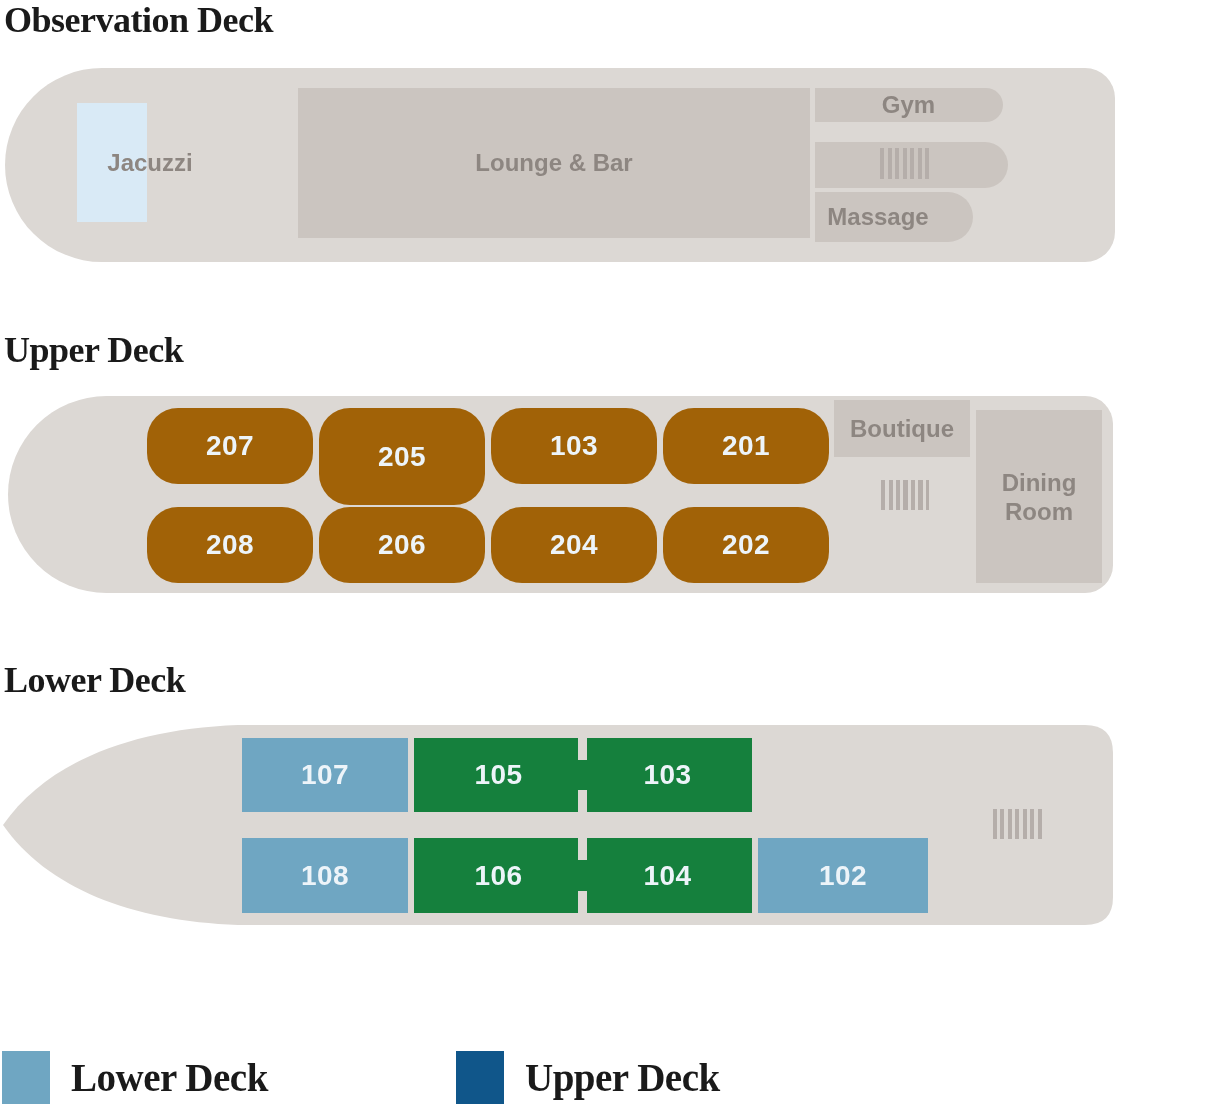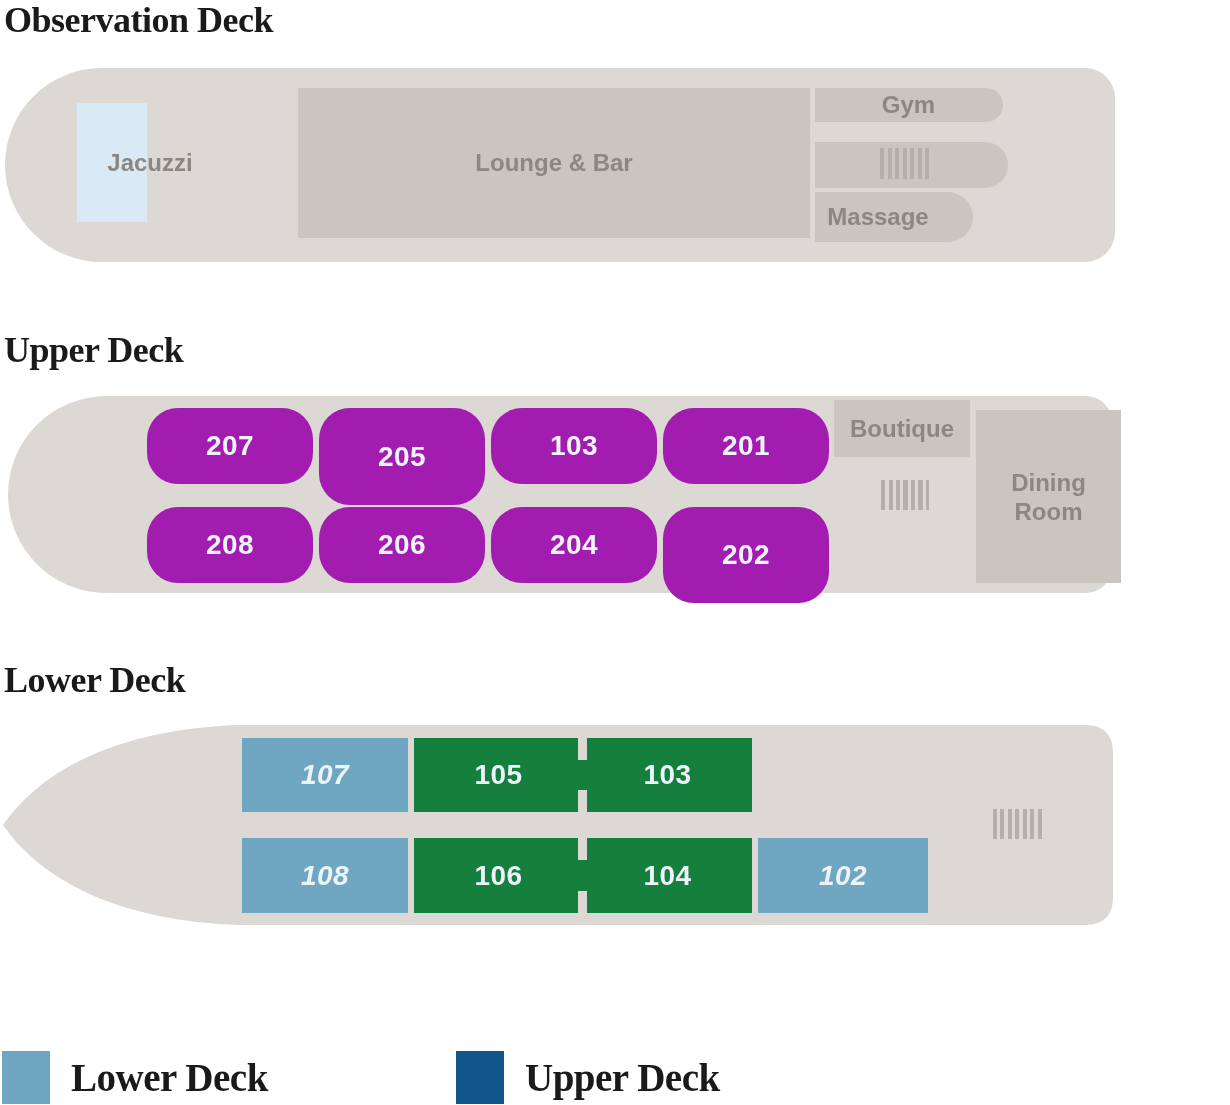--- a/index.html
+++ b/index.html
@@ -29,22 +29,22 @@
     font-weight:700;font-size:24px;color:#8d8681;white-space:nowrap;
   }
   .cap-right{border-radius:0 25px 25px 0;}
 
   
   .jacuzzi-pool{position:absolute;background:#d9eaf6;}
   .jacuzzi-label{position:absolute;text-align:center;}
 
   
   .cabin{position:absolute;display:flex;align-items:center;justify-content:center;}
-  .cabin.dark{background:#a21caf;border-radius:31px;}
-  .cabin.light{background:#6fa6c2;font-style:italic;}
+  .cabin.dark{background:#a16207;border-radius:31px;}
+  .cabin.light{background:#6fa6c2;}
   .cabin-num{
     font-family:"Liberation Sans","DejaVu Sans",sans-serif;
     font-weight:700;font-size:28px;color:#edf4f9;letter-spacing:0.5px;
   }
   .cabin-block{position:absolute;background:#15803d;display:flex;}
   .cabin-half{flex:1;display:flex;align-items:center;justify-content:center;}
   .tick{position:absolute;width:9px;background:#dcd8d4;}
 
   
   .stairs{
@@ -108,31 +108,31 @@
 
     <div class="cabin dark" style="left:139px;top:111px;width:166px;height:76px;">
       <span class="cabin-num">208</span>
     </div>
     <div class="cabin dark" style="left:311px;top:111px;width:166px;height:76px;">
       <span class="cabin-num">206</span>
     </div>
     <div class="cabin dark" style="left:483px;top:111px;width:166px;height:76px;">
       <span class="cabin-num">204</span>
     </div>
-    <div class="cabin dark" style="left:655px;top:111px;width:166px;height:96px;">
+    <div class="cabin dark" style="left:655px;top:111px;width:166px;height:76px;">
       <span class="cabin-num">202</span>
     </div>
 
     <div class="room" style="left:826px;top:4px;width:136px;height:57px;">
       <span class="room-label">Boutique</span>
     </div>
 
     <div class="stairs" style="left:873px;top:84px;width:48px;height:30px;"></div>
 
-    <div class="room" style="left:968px;top:14px;width:145px;height:173px;">
+    <div class="room" style="left:968px;top:14px;width:126px;height:173px;">
       <span class="room-label" style="white-space:normal;text-align:center;width:104px;line-height:29px;">Dining Room</span>
     </div>
   </div>
 
   <div class="deck-title" style="top:658px;">Lower Deck</div>
 
   <div class="abs hull-lower-wrap">
     <svg class="hull-lower-svg" width="1110" height="200" viewBox="0 0 1110 200">
       <path d="M 235 0 L 1082 0 Q 1110 0 1110 28 L 1110 172 Q 1110 200 1082 200 L 235 200
                C 128 196 44 163 0 100 C 44 37 128 4 235 0 Z" fill="#dcd8d4"></path>

